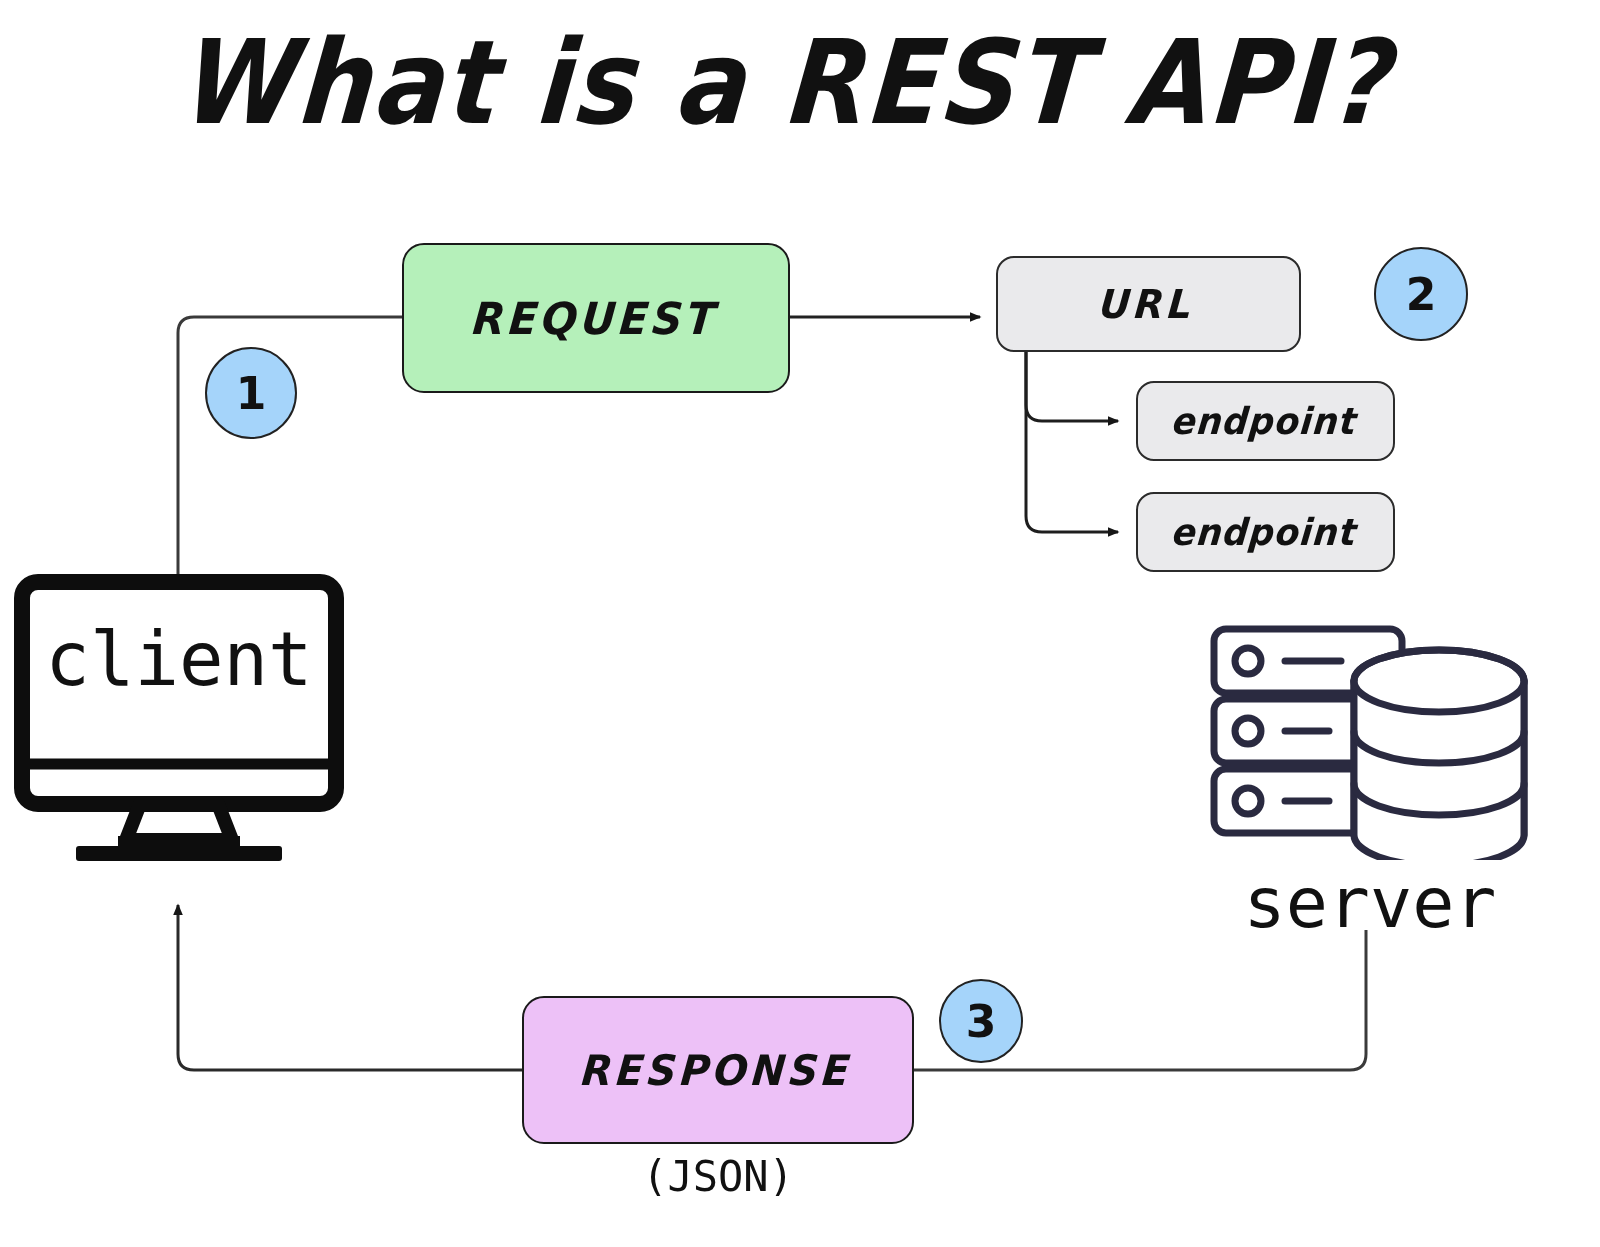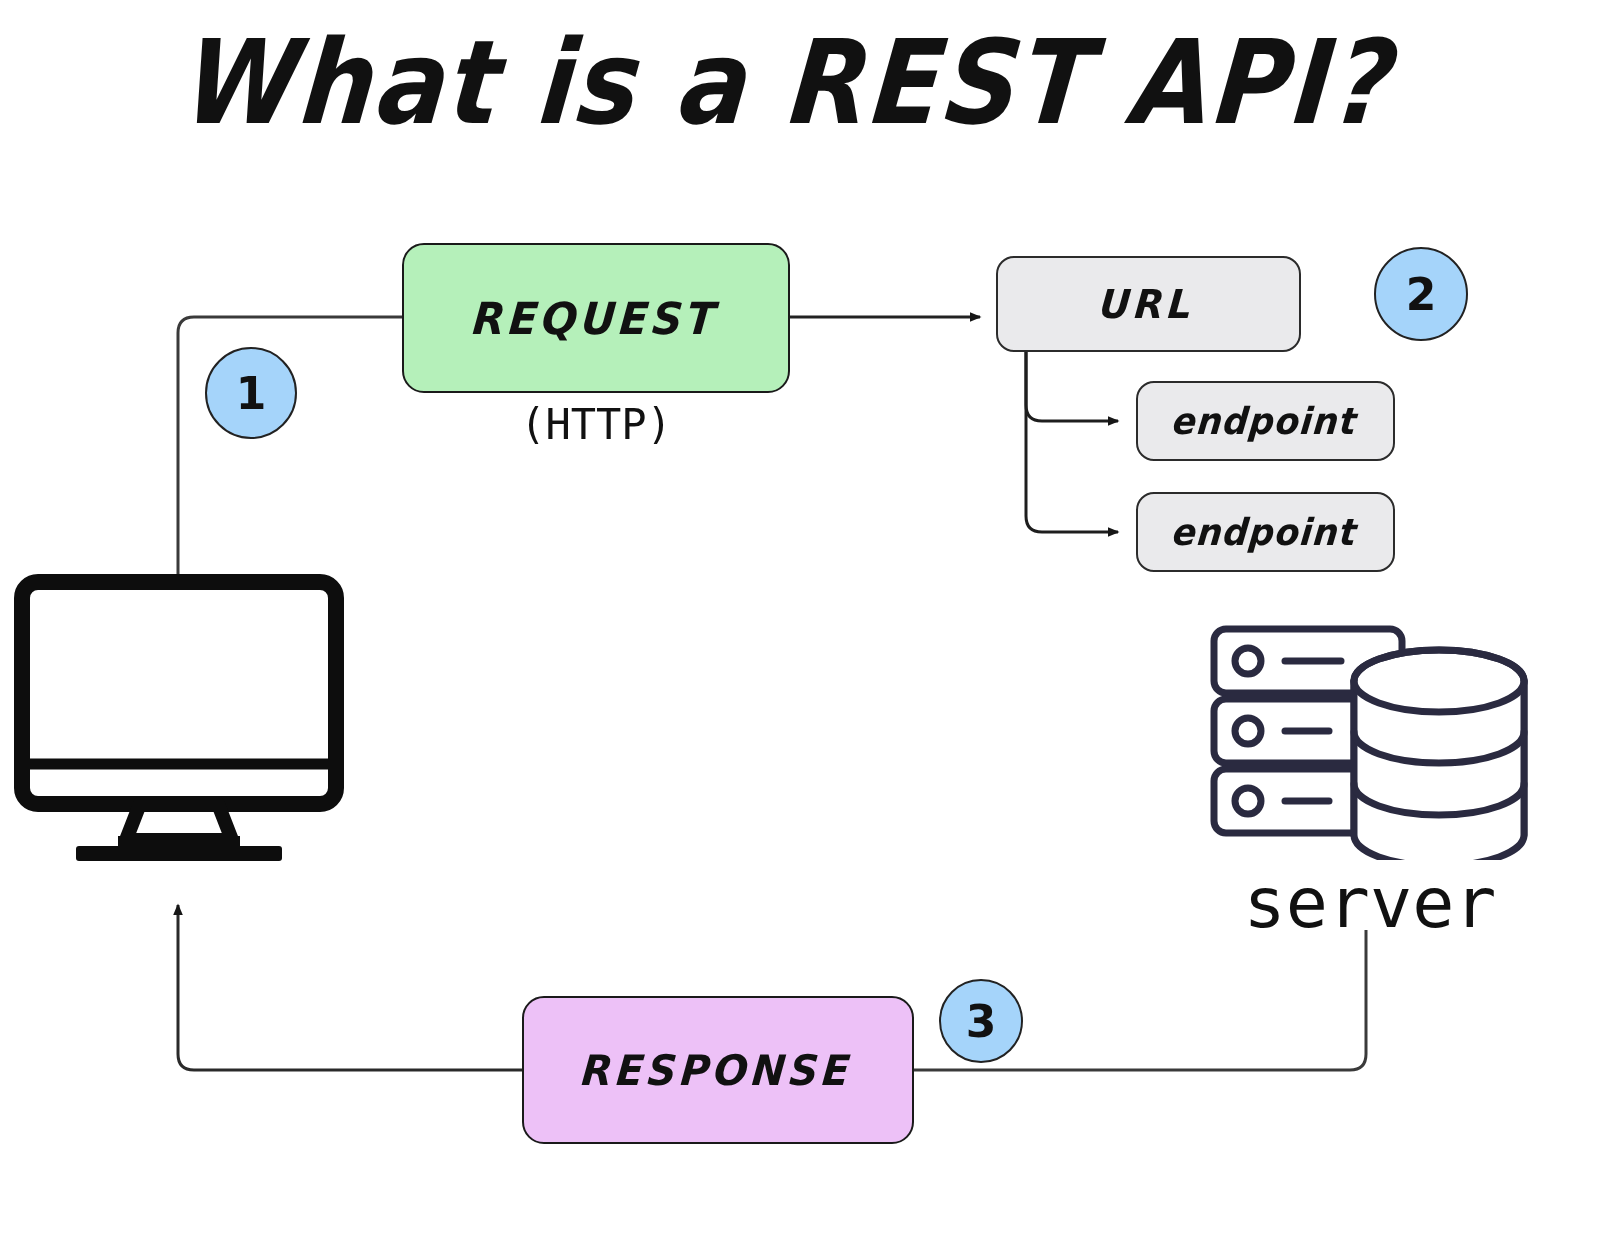--- a/index.html
+++ b/index.html
@@ -196,20 +196,21 @@
 
   <div id="title">What is a REST API?</div>
 
   <svg id="client" viewBox="0 0 330 290">
     <rect x="8" y="8" width="314" height="222" rx="16" ry="16" fill="#ffffff" stroke="#0d0d0d" stroke-width="16"></rect>
     <line x1="16" y1="190" x2="314" y2="190" stroke="#0d0d0d" stroke-width="11"></line>
     <path d="M126,230 L112,266 L218,266 L204,230 Z" fill="none" stroke="#0d0d0d" stroke-width="14" stroke-linejoin="round"></path>
     <rect x="104" y="262" width="122" height="12" fill="#0d0d0d"></rect>
     <rect x="62" y="272" width="206" height="15" rx="3" fill="#0d0d0d"></rect>
   </svg>
+  <div id="client-label">client</div>
 
   <svg id="server" viewBox="0 0 340 265">
     <g fill="none" stroke="#2a2a40" stroke-width="7" stroke-linecap="round" stroke-linejoin="round">
 
       <path d="M27,34 h164 a12,12 0 0 1 12,12 v40 a12,12 0 0 1 -12,12 h-164 a12,12 0 0 1 -12,-12 v-40 a12,12 0 0 1 12,-12 z"></path>
       <circle cx="49" cy="66" r="13"></circle>
       <line x1="86" y1="66" x2="142" y2="66"></line>
 
       <path d="M27,104 h164 a12,12 0 0 1 12,12 v40 a12,12 0 0 1 -12,12 h-164 a12,12 0 0 1 -12,-12 v-40 a12,12 0 0 1 12,-12 z"></path>
       <circle cx="49" cy="136" r="13"></circle>
@@ -226,35 +227,35 @@
       <ellipse cx="240" cy="86" rx="85" ry="31" fill="none"></ellipse>
       <path d="M155,137 a85,31 0 0 0 170,0"></path>
       <path d="M155,189 a85,31 0 0 0 170,0"></path>
     </g>
   </svg>
   <div id="server-label">server</div>
 
   <div class="nodebox" id="box-request">
     <span class="hand-caps">REQUEST</span>
   </div>
-  <div class="subcaption" id="cap-http">(HTTP)</div>
 
   <div class="nodebox" id="box-url">
     <span class="hand-caps">URL</span>
   </div>
 
   <div class="nodebox" id="box-endpoint-1">
     <span class="hand-lower">endpoint</span>
   </div>
 
   <div class="nodebox" id="box-endpoint-2">
     <span class="hand-lower">endpoint</span>
   </div>
 
   <div class="nodebox" id="box-response">
     <span class="hand-caps">RESPONSE</span>
   </div>
+  <div class="subcaption" id="cap-json">(JSON)</div>
 
   <div class="badge" id="badge-1">1</div>
   <div class="badge" id="badge-2">2</div>
   <div class="badge" id="badge-3">3</div>
 
 </div>
 
 </body></html>

